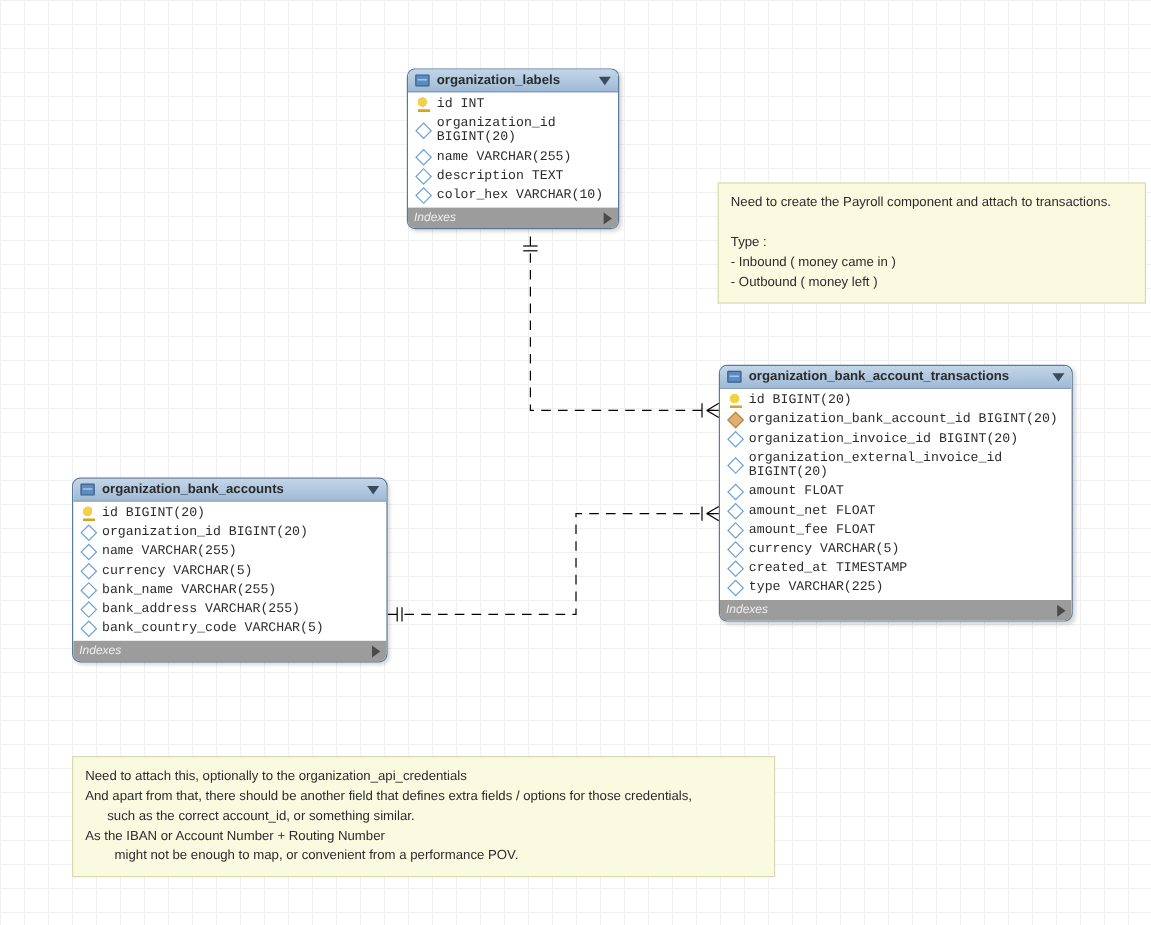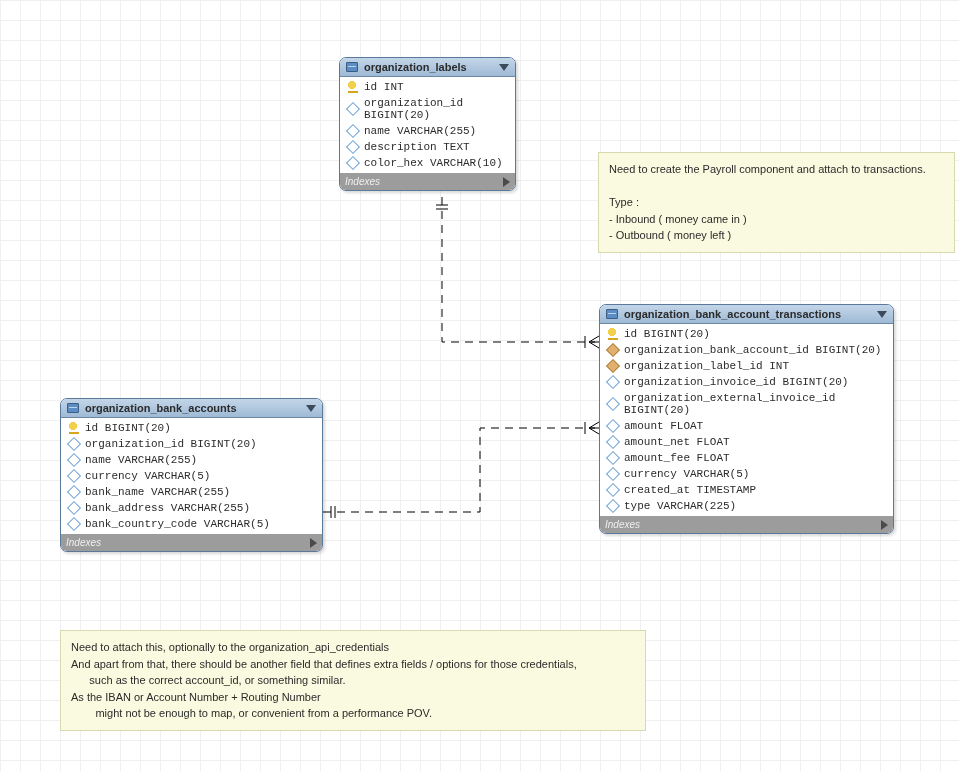--- a/index.html
+++ b/index.html
@@ -240,24 +240,20 @@
   <div class="cols">
       <div class="col-row">
         <span class="col-icon pk"></span>
         <span>id BIGINT(20)</span>
       </div>
       <div class="col-row">
         <span class="col-icon fk"></span>
         <span>organization_bank_account_id BIGINT(20)</span>
       </div>
       <div class="col-row">
-        <span class="col-icon fk"></span>
-        <span>organization_label_id INT</span>
-      </div>
-      <div class="col-row">
         <span class="col-icon"></span>
         <span>organization_invoice_id BIGINT(20)</span>
       </div>
       <div class="col-row">
         <span class="col-icon"></span>
         <span>organization_external_invoice_id BIGINT(20)</span>
       </div>
       <div class="col-row">
         <span class="col-icon"></span>
         <span>amount FLOAT</span>

